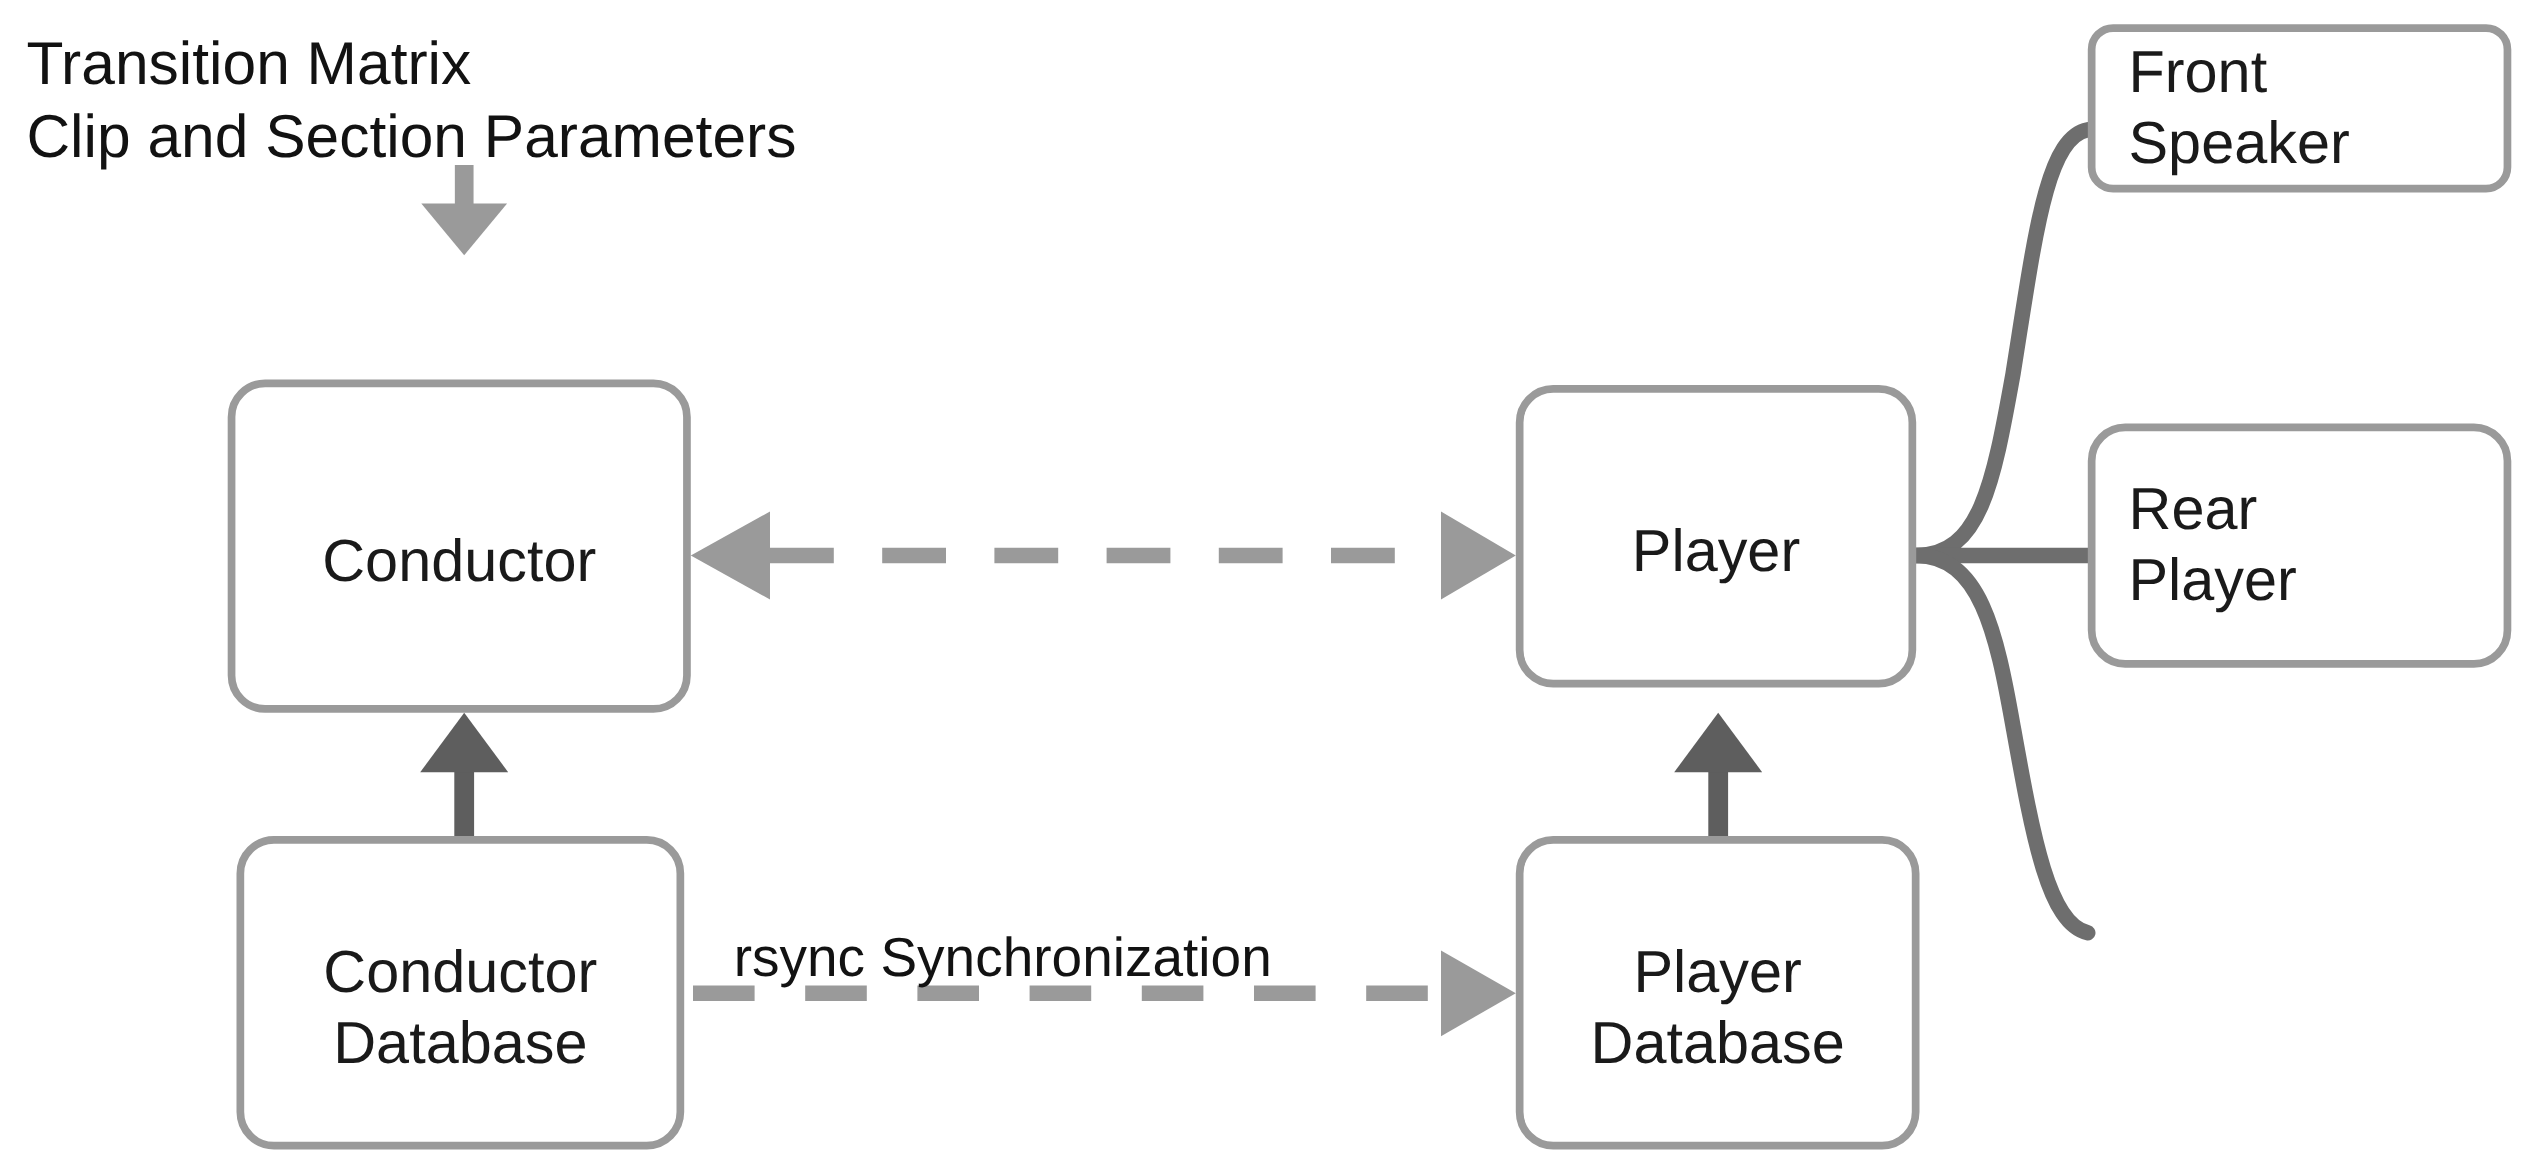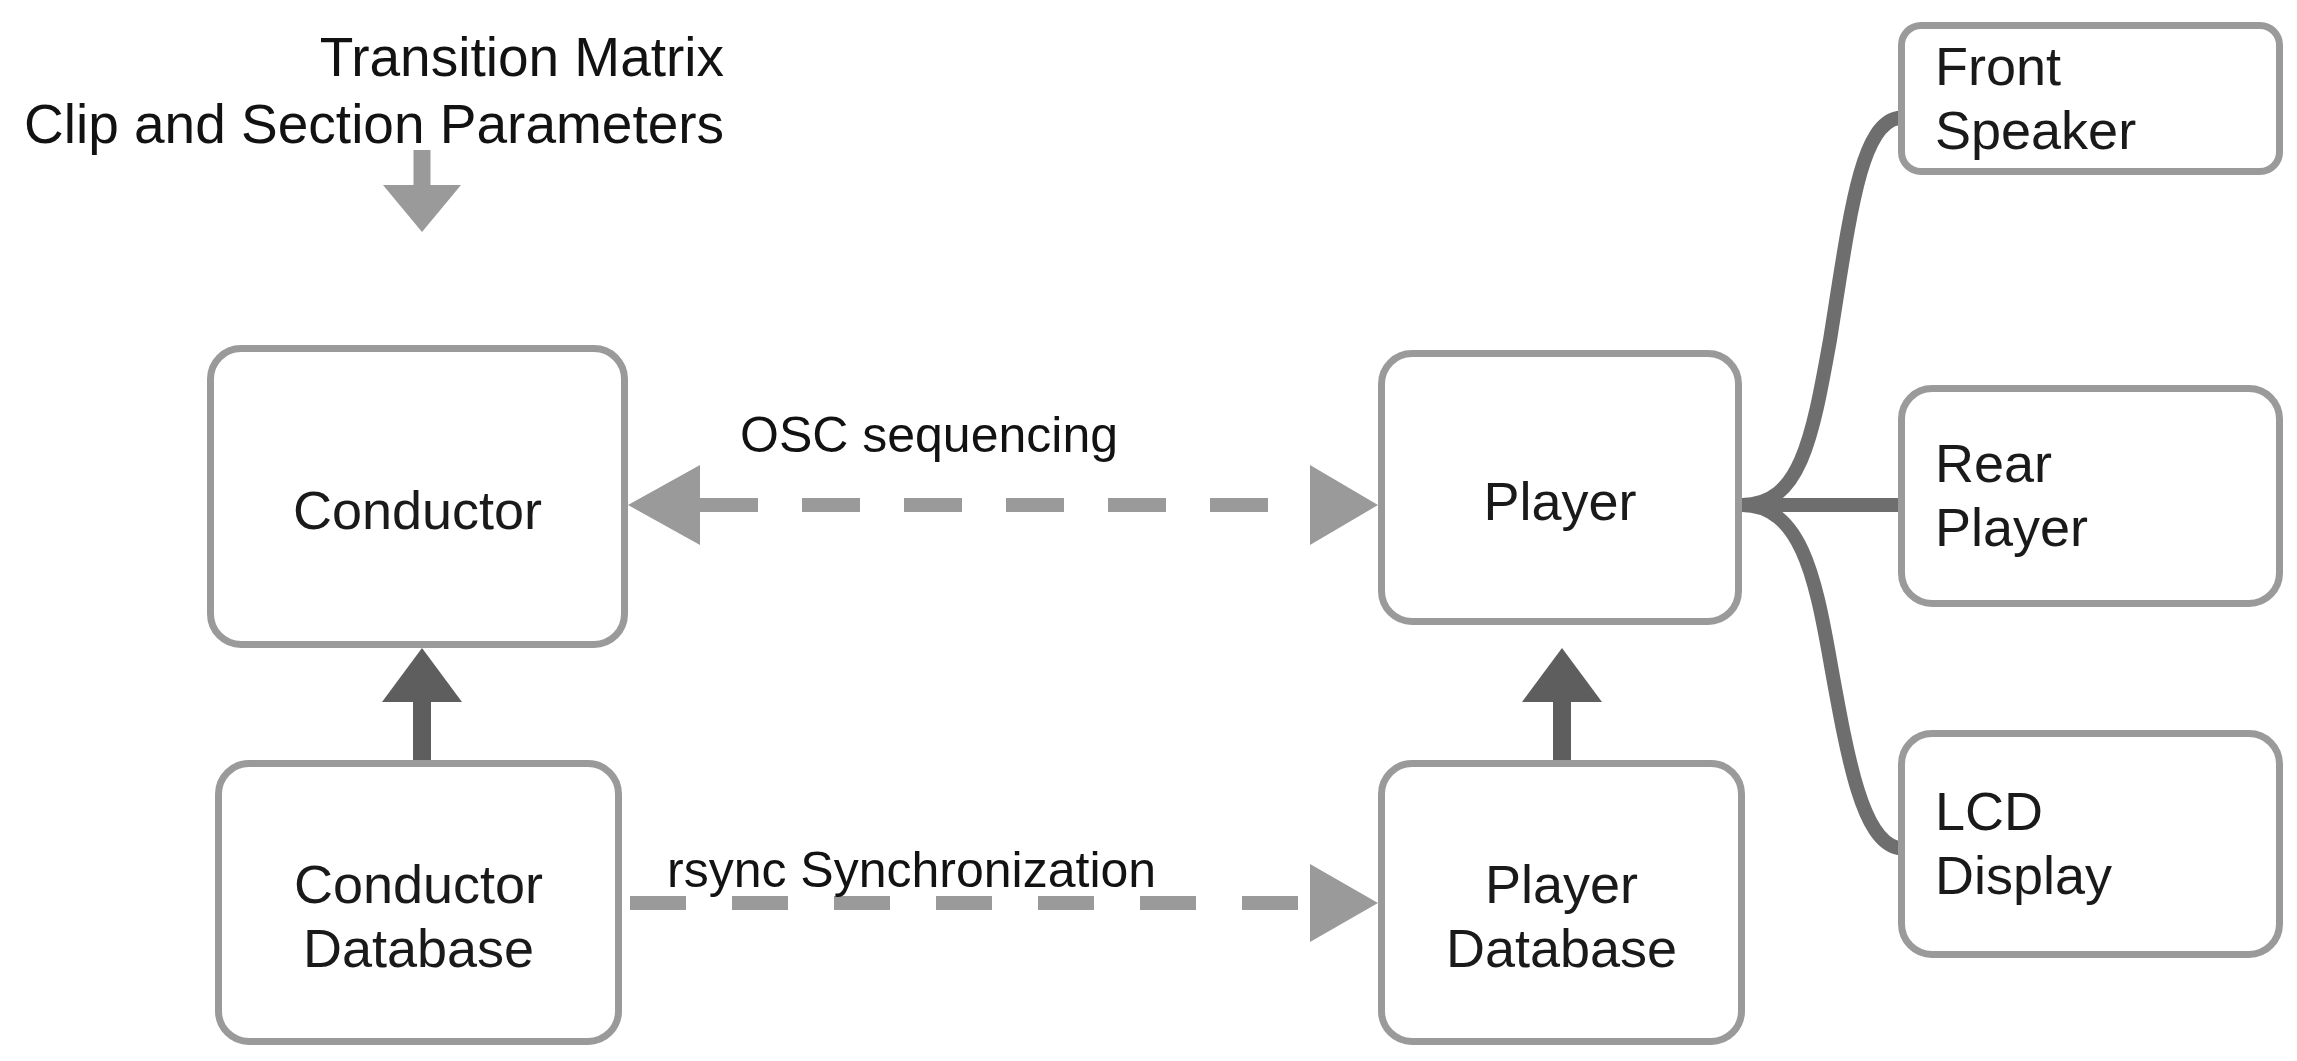--- a/index.html
+++ b/index.html
@@ -99,21 +99,21 @@
       <polygon points="1310,864 1310,942 1378,903" fill="#9a9a9a"></polygon>
     </g>
 
     <g fill="none" stroke="#6e6e6e" stroke-width="14" stroke-linecap="round">
       <path d="M1742,505 C1800,505 1812,440 1830,340 C1850,215 1860,125 1898,118"></path>
       <path d="M1742,505 L1898,505"></path>
       <path d="M1742,505 C1800,505 1815,575 1830,660 C1848,760 1862,840 1898,848"></path>
     </g>
   </svg>
 
-  <div class="caption" style="left:24px; top:24px;text-align:right;">Transition Matrix
+  <div class="caption" style="left:24px; top:24px;">Transition Matrix
 Clip and Section Parameters</div>
 
   <div class="node center" style="left:207px; top:345px; width:421px; height:303px;">
     <div class="node-label">Conductor</div>
   </div>
 
   <div class="node center" style="left:1378px; top:350px; width:364px; height:275px;">
     <div class="node-label">Player</div>
   </div>
 
@@ -130,22 +130,17 @@
   <div class="node leftpad" style="left:1898px; top:22px; width:385px; height:153px;border-radius:23px;">
     <div class="node-label">Front
 Speaker</div>
   </div>
 
   <div class="node leftpad" style="left:1898px; top:385px; width:385px; height:222px;">
     <div class="node-label">Rear
 Player</div>
   </div>
 
-  <div class="node leftpad" style="left:1898px; top:730px; width:385px; height:228px;">
-    <div class="node-label">LCD
-Display</div>
-  </div>
 
-  <div class="edge-label" style="left:740px; top:405px;">OSC sequencing</div>
 
   <div class="edge-label" style="left:667px; top:840px;">rsync Synchronization</div>
 
 </div>
 
 </body></html>

